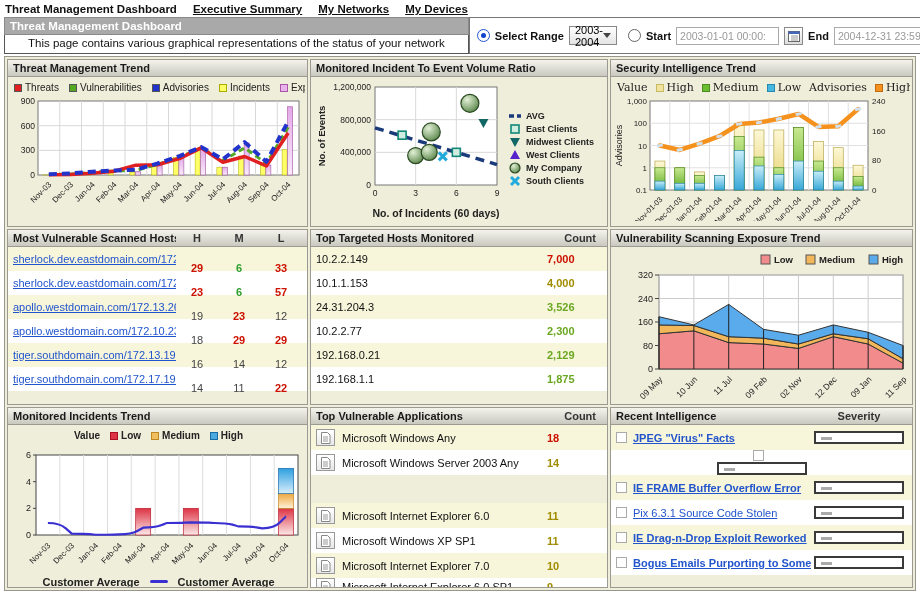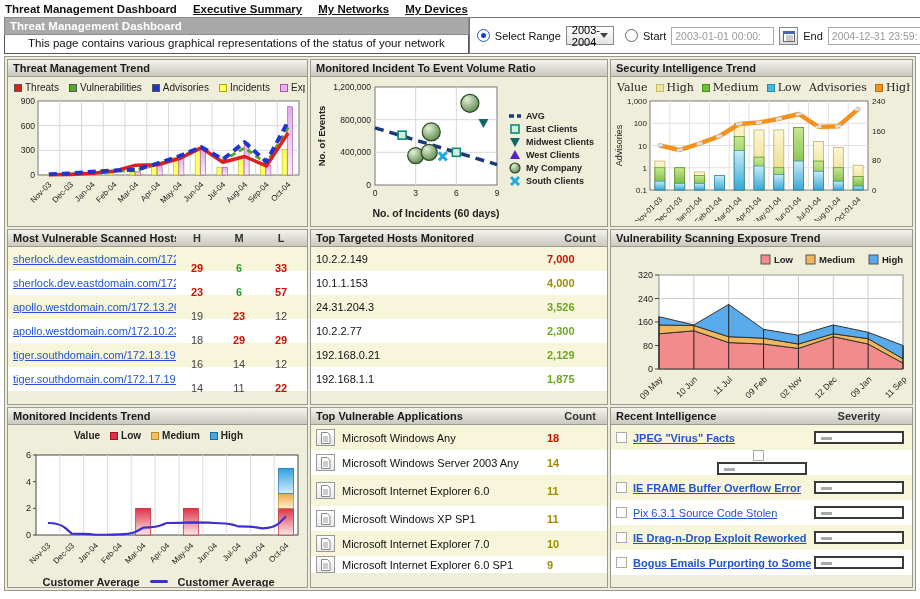--- a/index.html
+++ b/index.html
@@ -13,21 +13,21 @@
 
   
   .header-row { display:flex; margin:0 4px; align-items:stretch; }
   .header-left { flex:1; display:flex; flex-direction:column; }
   .title-bar { background:#a9a9a9; border:1px solid #8a8a8a; color:#fff; font-weight:bold; font-size:11.5px; padding:2px 5px 1px; height:18px; }
   .desc-box { border:1px solid #555; border-top:none; background:#fff; font-size:11.5px; color:#111; padding:2px 23px; height:19px; white-space:nowrap; }
   .controls-box { width:494px; border:1px solid #777; display:flex; align-items:center; gap:5px; padding:0 7px; background:#fff; }
   .radio { width:13px; height:13px; border-radius:50%; border:1px solid #666; background:#fff; position:relative; flex:0 0 auto; }
   .radio.sel { border-color:#2255cc; }
   .radio.sel::after { content:""; position:absolute; left:3px; top:3px; width:5px; height:5px; border-radius:50%; background:#1144cc; }
-  .ctl-label { font-size:11px; font-weight:normal; color:#111; white-space:nowrap; }
+  .ctl-label { font-size:11px; font-weight:bold; color:#111; white-space:nowrap; }
   .selectbox { width:122px; height:19px; border:1px solid #888; background:linear-gradient(#ffffff,#e4e4e4); display:flex; align-items:center; justify-content:space-between; padding:0 5px; font-size:11px; }
   .selectbox .chev { width:0; height:0; border-left:4px solid transparent; border-right:4px solid transparent; border-top:5px solid #444; }
   .date-input { width:103px; height:18px; border:1px solid #aaa; font-size:10.5px; color:#999; padding:0 3px; font-family:"Liberation Sans",sans-serif; }
   .cal-btn { width:19px; height:18px; border:1px solid #888; background:linear-gradient(#fff,#ddd); display:flex; align-items:center; justify-content:center; cursor:pointer; flex:0 0 auto; }
 
   
   .dashboard { margin:2px 4px 0 4px; border:1px solid #98978e; background:#efeeda; padding:2px; display:grid; grid-template-columns:301px 298px 303px; grid-template-rows:168px 176px 181px; gap:2px; }
   .panel { border:1px solid #9a9a92; background:#efeeda; display:flex; flex-direction:column; overflow:hidden; }
   .p-head { height:17px; flex:0 0 17px; background:linear-gradient(#f4f3ec,#cac9c0); border-bottom:1px solid #9a9a92; display:flex; align-items:center; padding:0 5px; font-size:11px; font-weight:bold; color:#1a1a1a; }
   .p-head .ttl { flex:1; white-space:nowrap; overflow:hidden; }
@@ -622,21 +622,21 @@
               <svg width="11" height="12" viewBox="0 0 11 12">
                 <path d="M1.5 0.5 h6 l2.5 2.5 v8.5 h-8.5 z" fill="#fff" stroke="#888"></path>
                 <line x1="3" y1="5" x2="8" y2="5" stroke="#999"></line>
                 <line x1="3" y1="7" x2="8" y2="7" stroke="#999"></line>
                 <line x1="3" y1="9" x2="8" y2="9" stroke="#999"></line>
               </svg>
             </span>
             <span class="cell-main host-txt">Microsoft Windows Server 2003 Any</span>
             <span class="num-r" style="color: rgb(160, 140, 0);">14</span>
           </div>
-          <div class="trow alt0" style="height: 31px;">
+          <div class="trow alt0" style="height: 25px; margin-top: 28px;">
             <span class="appicon">
               <svg width="11" height="12" viewBox="0 0 11 12">
                 <path d="M1.5 0.5 h6 l2.5 2.5 v8.5 h-8.5 z" fill="#fff" stroke="#888"></path>
                 <line x1="3" y1="5" x2="8" y2="5" stroke="#999"></line>
                 <line x1="3" y1="7" x2="8" y2="7" stroke="#999"></line>
                 <line x1="3" y1="9" x2="8" y2="9" stroke="#999"></line>
               </svg>
             </span>
             <span class="cell-main host-txt">Microsoft Internet Explorer 6.0</span>
             <span class="num-r" style="color: rgb(160, 140, 0);">11</span>

